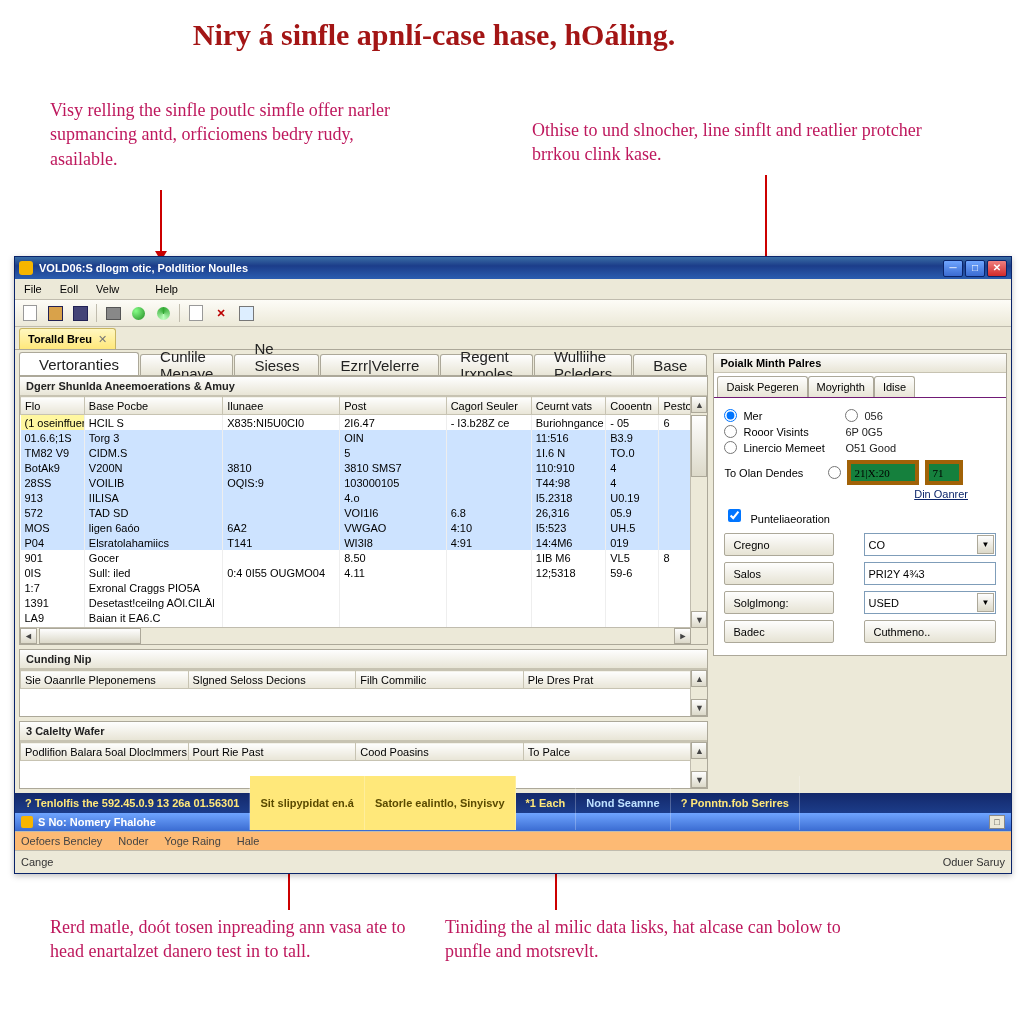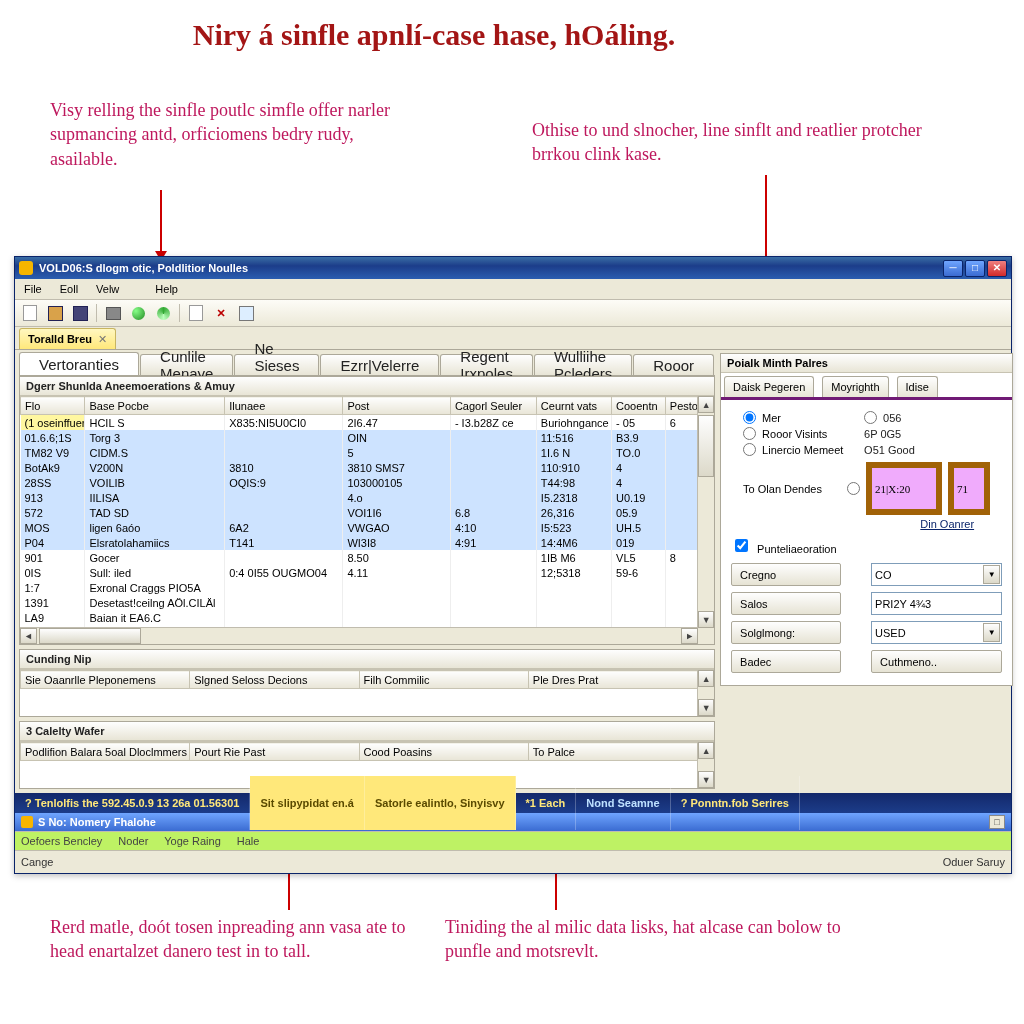--- a/index.html
+++ b/index.html
@@ -64,41 +64,41 @@
 .hsbar .arr{width:15px;height:14px}
 .hsbar .thumb{width:100px;background:linear-gradient(#fefefe,#dcd9c9);border:1px solid #aca899;margin:0 2px}
 .hsbar .track{flex:1}
 .corner{position:absolute;right:0;bottom:0;width:16px;height:16px;background:#ece9d8}
 
 .smallgrid{height:46px;overflow:hidden;position:relative;border-top:1px solid #c7c3b2}
 .smallgrid .vsbar{position:absolute;right:0;top:0;bottom:0;width:16px;background:#ece9d8;border-left:1px solid #c0bcae}
 
 .rightpanel{border:1px solid #aca899;background:#fff}
 .rp-hd{height:18px;background:linear-gradient(#fefefe,#e8e5d6);border-bottom:1px solid #c7c3b2;padding:0 6px;display:flex;align-items:center;font-weight:bold}
-.rp-tabs{height:21px;display:flex;border-bottom:3px solid #701a75;padding:3px 14px 0 3px;gap:8px}
+.rp-tabs{height:21px;display:flex;border-bottom:1px solid #701a75;padding:3px 14px 0 3px;gap:0}
 .rp-tab{border:1px solid #aca899;border-bottom:none;background:linear-gradient(#fefefe,#e8e5d6);padding:0 8px;display:flex;align-items:center;border-radius:3px 3px 0 0;font-size:11px}
 .rp-body{padding:8px 10px 12px 10px}
-.radiorow{display:flex;align-items:center;gap:6px;margin:3px 12px;font-size:11px}
+.radiorow{display:flex;align-items:center;gap:6px;margin:3px 0;font-size:11px}
 .radiorow .lbl{width:96px}
 .radiorow .val{color:#222}
 .radiorow input[type=radio]{margin:0}
-.inputsm{width:58px;height:17px;border:6px solid #a16207;background:#f0abfc;padding:12px 3px;font:11px Tahoma}
+.inputsm{width:58px;height:17px;border:4px solid #a16207;background:#15803d;padding:0 3px;font:11px Tahoma}
 .link{color:#0a246a;text-decoration:underline;font-size:11px}
 .chkrow{display:flex;align-items:flex-end;gap:6px;margin:6px 0}
 .formgrid{display:grid;grid-template-columns:110px 1fr;gap:6px 30px;margin-top:8px}
 .btn{height:21px;border:1px solid #aca899;background:linear-gradient(#fefefe,#e6e3d4);padding:0 8px;display:flex;align-items:center;font-size:11px;border-radius:2px}
 .combo{height:21px;border:1px solid #7f9db9;background:#fff;display:flex;align-items:center;padding:0 3px;font-size:11px;position:relative}
 .combo .dd{position:absolute;right:1px;top:1px;bottom:1px;width:15px;background:linear-gradient(#fefefe,#dcd9c9);border:1px solid #aca899;display:flex;align-items:center;justify-content:center;font-size:8px}
 
 .statusbar{height:20px;background:linear-gradient(#13286a,#1c3d8a);display:flex;align-items:center;color:#ffe87a;font-size:11px;font-weight:bold}
 .statusbar .seg{height:20px;display:flex;align-items:center;padding:17px 10px;border-right:1px solid rgba(255,255,255,.25)}
 .statusbar .seg.y{background:#ffe87a;color:#5a4a00}
 .statusbar .seg.g{color:#bde0ff}
 
-.secondbar{height:18px;background:#bef264;border-top:1px solid #c0bcae;display:flex;align-items:center;padding:0 6px;gap:16px;color:#444}
+.secondbar{height:18px;background:#fdba74;border-top:1px solid #c0bcae;display:flex;align-items:center;padding:0 6px;gap:16px;color:#444}
 .bottombar{height:22px;background:#ece9d8;border-top:1px solid #c0bcae;display:flex;align-items:center;padding:0 6px;justify-content:space-between;color:#333}
 .secondttl{height:18px;background:linear-gradient(#6fa5ff,#3a6bd1);color:#fff;font-weight:bold;display:flex;align-items:center;padding:0 6px}
 .secondttl .sicon{width:12px;height:12px;background:#f7b500;border-radius:2px;margin-right:5px}
 </style>
 </head>
 <body>
 
 <div class="annotation-layer">
   <div class="ann-title">Niry á sinfle apnlí-case hase, hOáling.</div>
   <div class="ann-text" style="left:50px;top:98px;width:360px">Visy relling the sinfle poutlc simfle offer narler supmancing antd, orficiomens bedry rudy, asailable.</div>
@@ -170,21 +170,21 @@
 
     <div class="content">
       <div class="leftcol">
         <div class="subtabs">
           <div class="subtab active">Vertoranties</div>
           <div class="subtab">Cunlile Menaye</div>
           <div class="subtab">Ne Sieses 2II</div>
           <div class="subtab">Ezrr|Velerre</div>
           <div class="subtab">Regent Irxpoles</div>
           <div class="subtab">Wulliihe Pcleders</div>
-          <div class="subtab">Rooor</div>
+          <div class="subtab">Base</div>
         </div>
 
         <div class="panel">
           <div class="panel-hd">Dgerr Shunlda Aneemoerations &amp; Amuy</div>
           <div class="scrollframe">
             <table class="grid" id="maingrid" style="width:calc(100% - 16px)">
               <colgroup>
                   <col style="width:60px">
                   <col style="width:130px">
                   <col style="width:110px">

